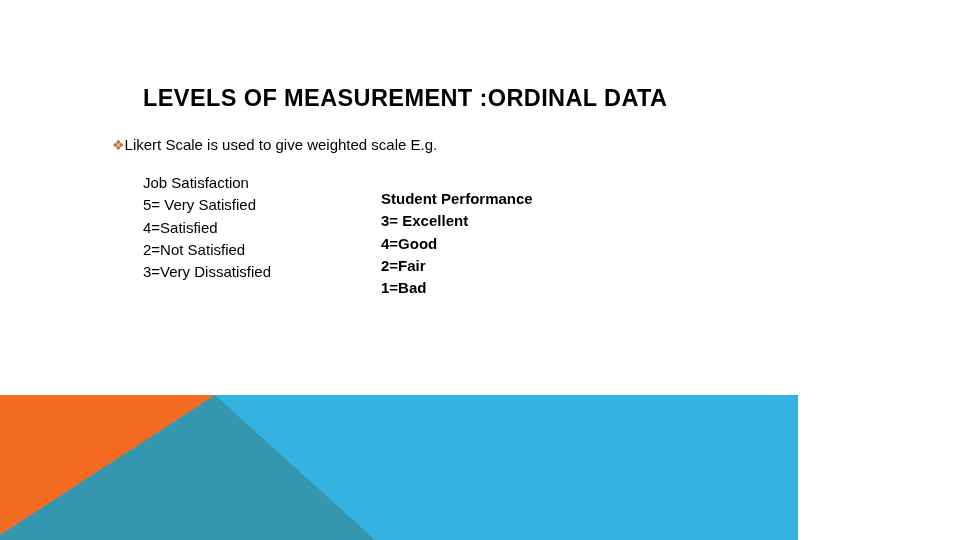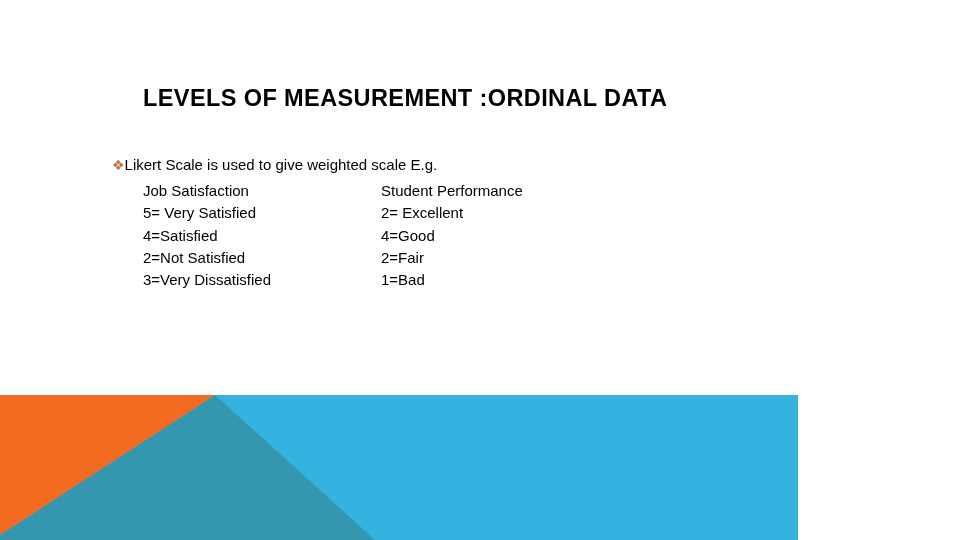--- a/index.html
+++ b/index.html
@@ -43,58 +43,58 @@
     width: 760px;
     color: #000000;
     font-size: 15px;
     line-height: 22.2px;
   }
 
   .bullet-line {
     position: relative;
     white-space: nowrap;
     display: block;
-    margin-top: 20px;
   }
   .bullet-glyph {
     color: #C0703A;
     font-size: 14px;
     display: inline-block;
     vertical-align: baseline;
   }
   .bullet-glyph.arrow {
     color: #C4742F;
     font-size: 13px;
   }
   .bullet-text {
     display: inline-block;
     vertical-align: baseline;
   }
 
   
   .scale-rows {
     position: relative;
-    margin-top: 4px;
+    margin-top: 16px;
   }
   .scale-row {
     position: relative;
     height: 22.2px;
     white-space: nowrap;
   }
   .col-left {
     position: absolute;
     left: 31px;
     top: 0;
     white-space: nowrap;
   }
   .col-right {
     position: absolute;
     left: 269px;
-    top: 0;
+    top: 16px;
     white-space: nowrap;
+    font-weight: bold;
   }
   .scale-row.heading .col-left,
   .scale-row.heading .col-right {
     left: 31px;
   }
   .scale-row.heading .col-right {
     left: 269px;
   }
 
   .closing-line {
@@ -135,21 +135,21 @@
 
     <div class="scale-rows">
 
       <div class="scale-row heading">
         <span class="col-left">Job Satisfaction</span>
         <span class="col-right">Student Performance</span>
       </div>
 
       <div class="scale-row">
         <span class="col-left">5= Very Satisfied</span>
-        <span class="col-right">2= Excellent</span>
+        <span class="col-right">3= Excellent</span>
       </div>
 
       <div class="scale-row">
         <span class="col-left">4=Satisfied</span>
         <span class="col-right">4=Good</span>
       </div>
 
 
       <div class="scale-row">
         <span class="col-left">2=Not Satisfied</span>

